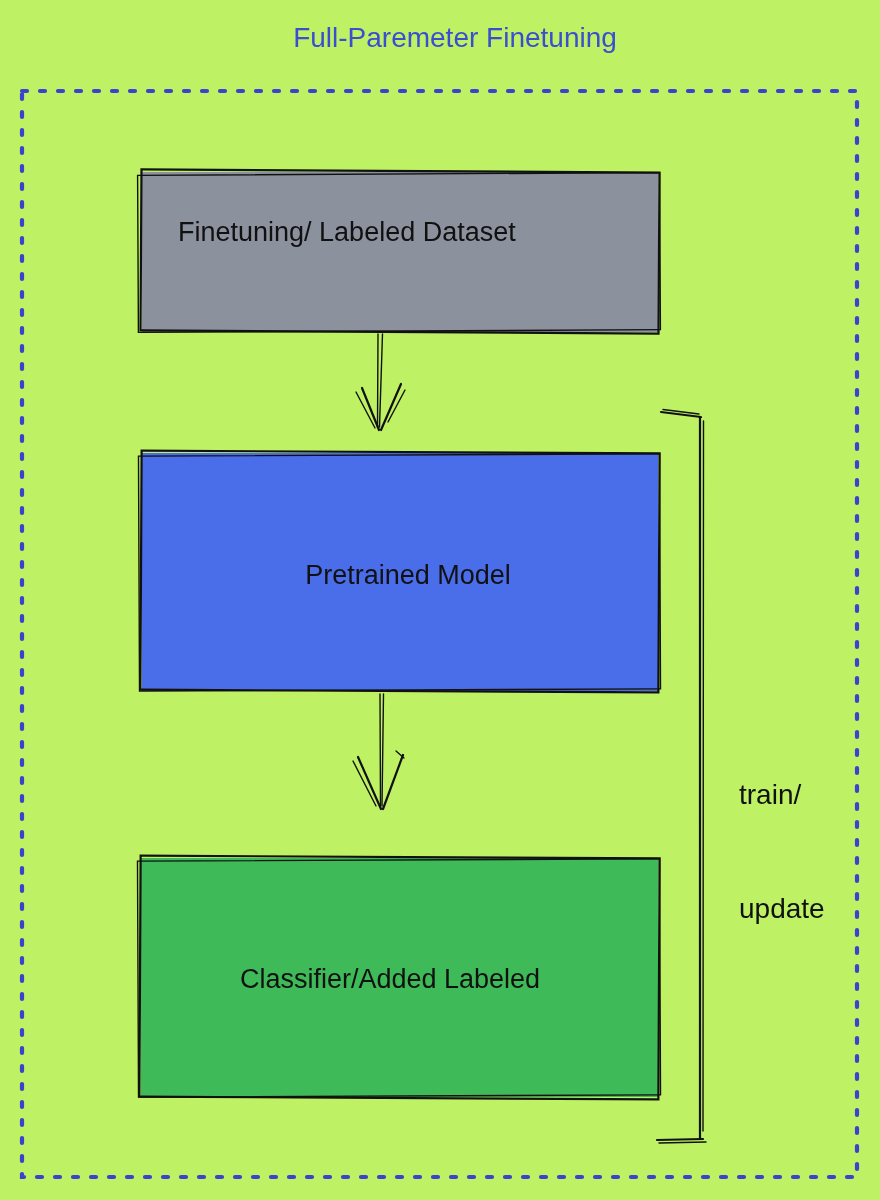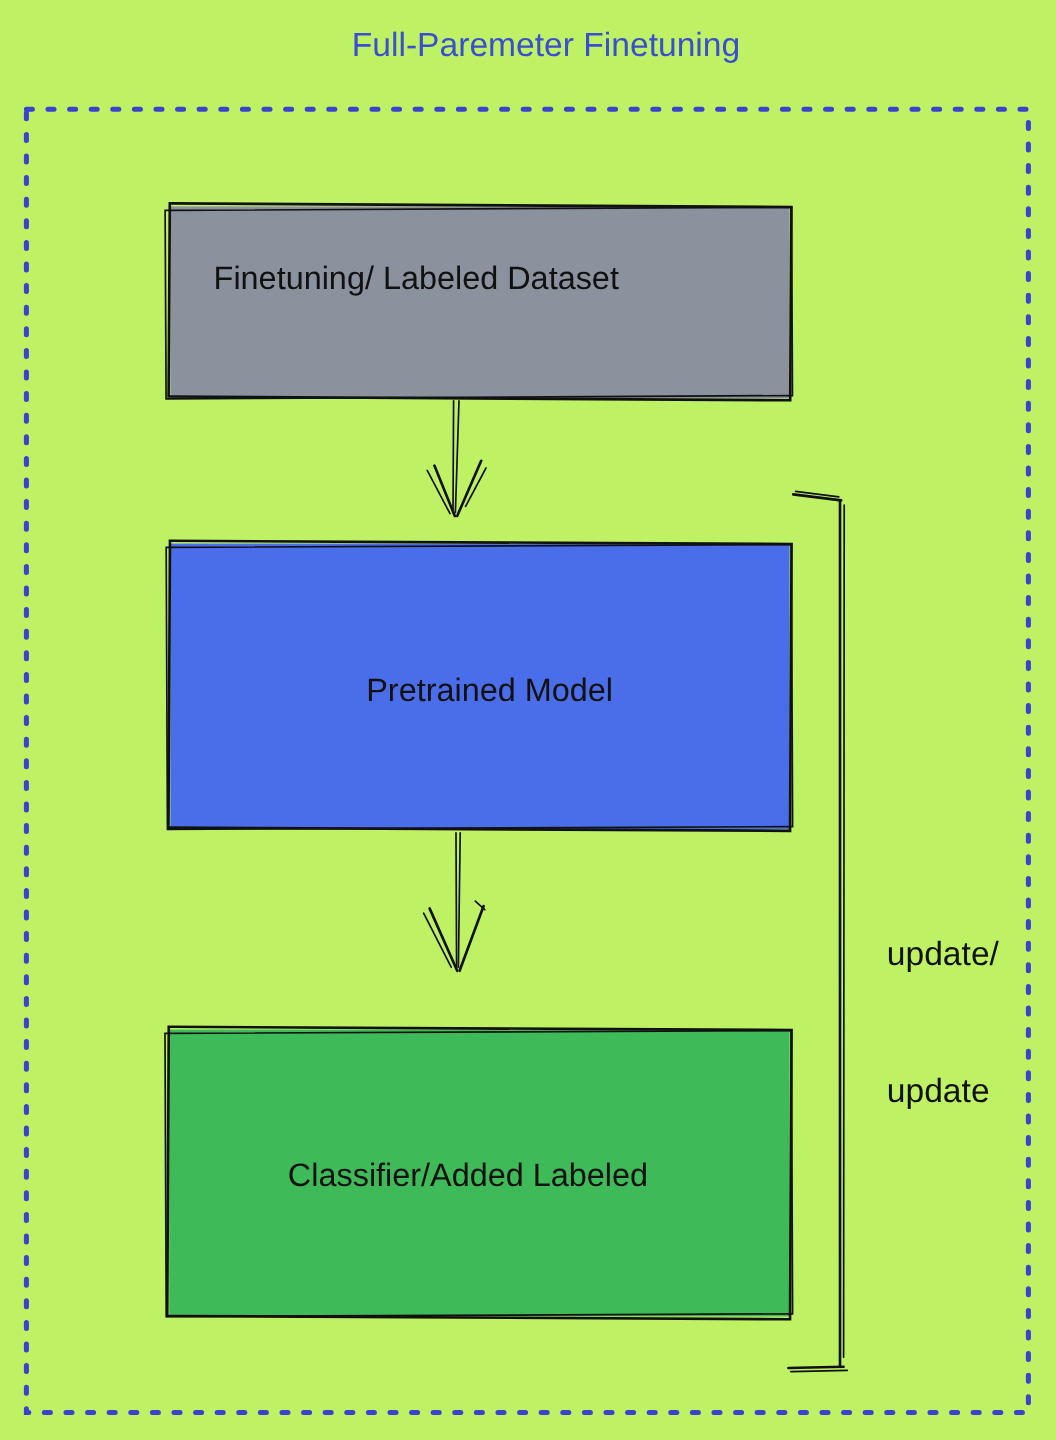--- a/index.html
+++ b/index.html
@@ -107,17 +107,17 @@
     </g>
   </svg>
 
   <div class="label" style="left:178px; top:216px;">Finetuning/ Labeled Dataset</div>
 
   <div class="label center-label" style="left:142px; top:559px; width:500px;margin-left:16px;">Pretrained Model</div>
 
   <div class="label center-label" style="left:132px; top:963px; width:516px;">Classifier/Added Labeled</div>
 
   <div class="label bracket-label" style="left:739px; top:700px;">
-    <div>update/</div>
+    <div>train/</div>
     <div>update</div>
   </div>
 
 </div>
 
 </body></html>

